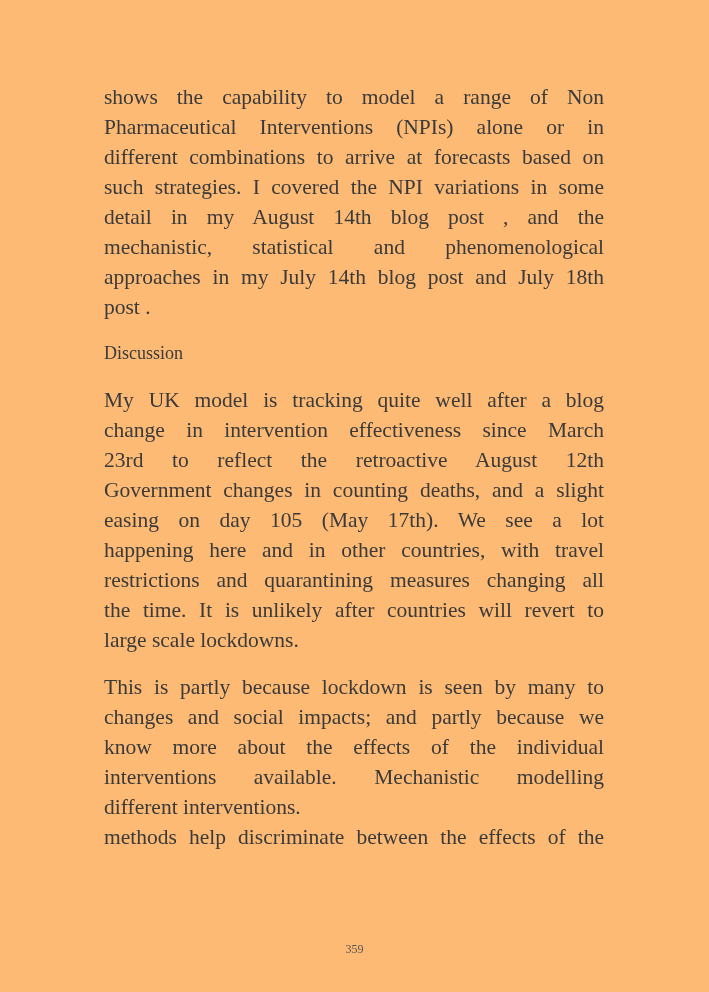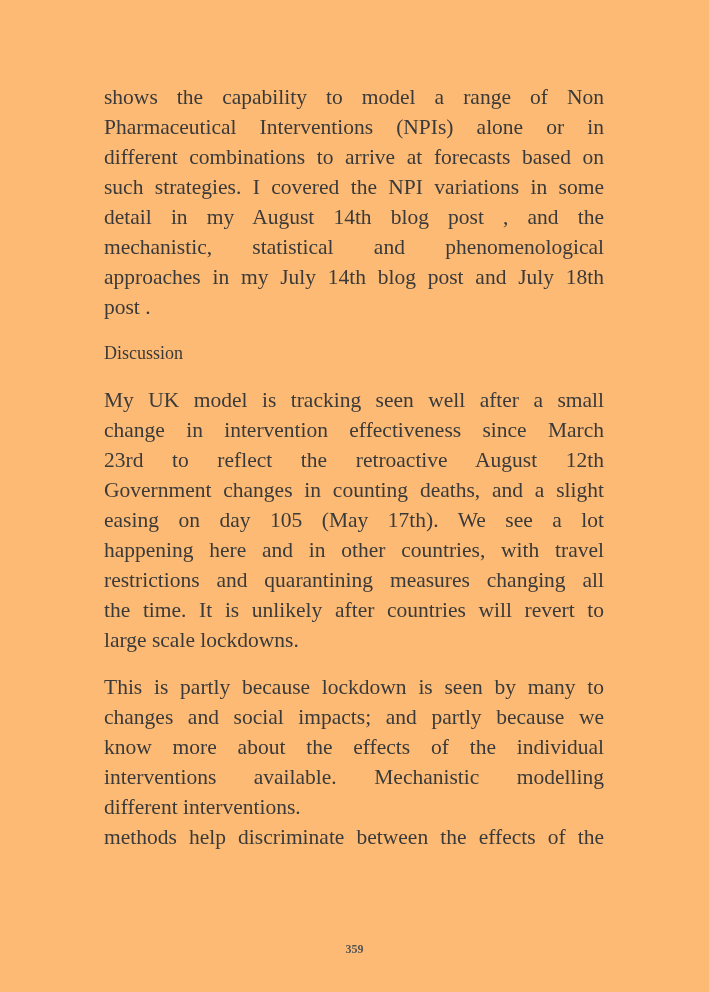--- a/index.html
+++ b/index.html
@@ -46,21 +46,20 @@
       line-height: 30px;
     }
     .page-number {
       position: absolute;
       left: 0;
       width: 709px;
       top: 942px;
       text-align: center;
       font-size: 12px;
       color: #555555;
-      font-weight: bold;
     }
   </style>
 </head>
 <body>
 
 <div class="page">
 
   <div class="para" style="top:82px;">
     <span class="line">shows the capability to model a range of Non</span>
     <span class="line">Pharmaceutical Interventions (NPIs) alone or in</span>
@@ -68,21 +67,21 @@
     <span class="line">such strategies. I covered the NPI variations in some</span>
     <span class="line">detail in my August 14th blog post , and the</span>
     <span class="line">mechanistic, statistical and phenomenological</span>
     <span class="line">approaches in my July 14th blog post and July 18th</span>
     <span class="line last">post .</span>
   </div>
 
   <div class="heading">Discussion</div>
 
   <div class="para" style="top:385px;">
-    <span class="line">My UK model is tracking seen well after a small</span>
+    <span class="line">My UK model is tracking quite well after a blog</span>
     <span class="line">change in intervention effectiveness since March</span>
     <span class="line">23rd to reflect the retroactive August 12th</span>
     <span class="line">Government changes in counting deaths, and a slight</span>
     <span class="line">easing on day 105 (May 17th). We see a lot</span>
     <span class="line">happening here and in other countries, with travel</span>
     <span class="line">restrictions and quarantining measures changing all</span>
     <span class="line">the time. It is unlikely after countries will revert to</span>
     <span class="line last">large scale lockdowns.</span>
   </div>
 

